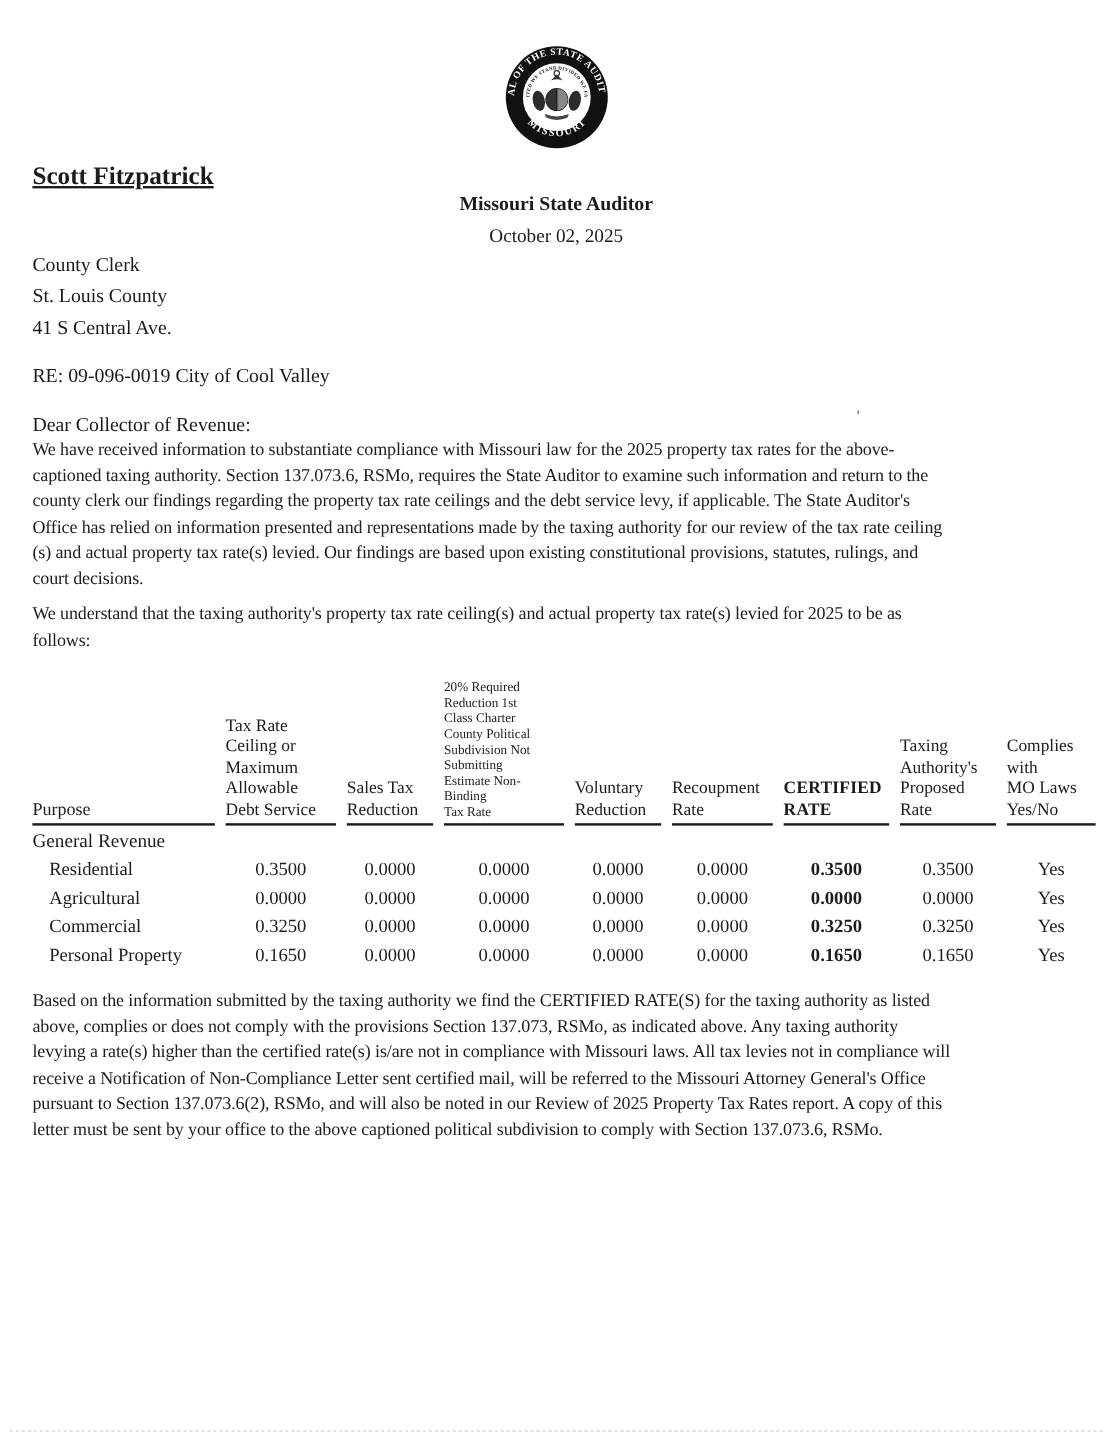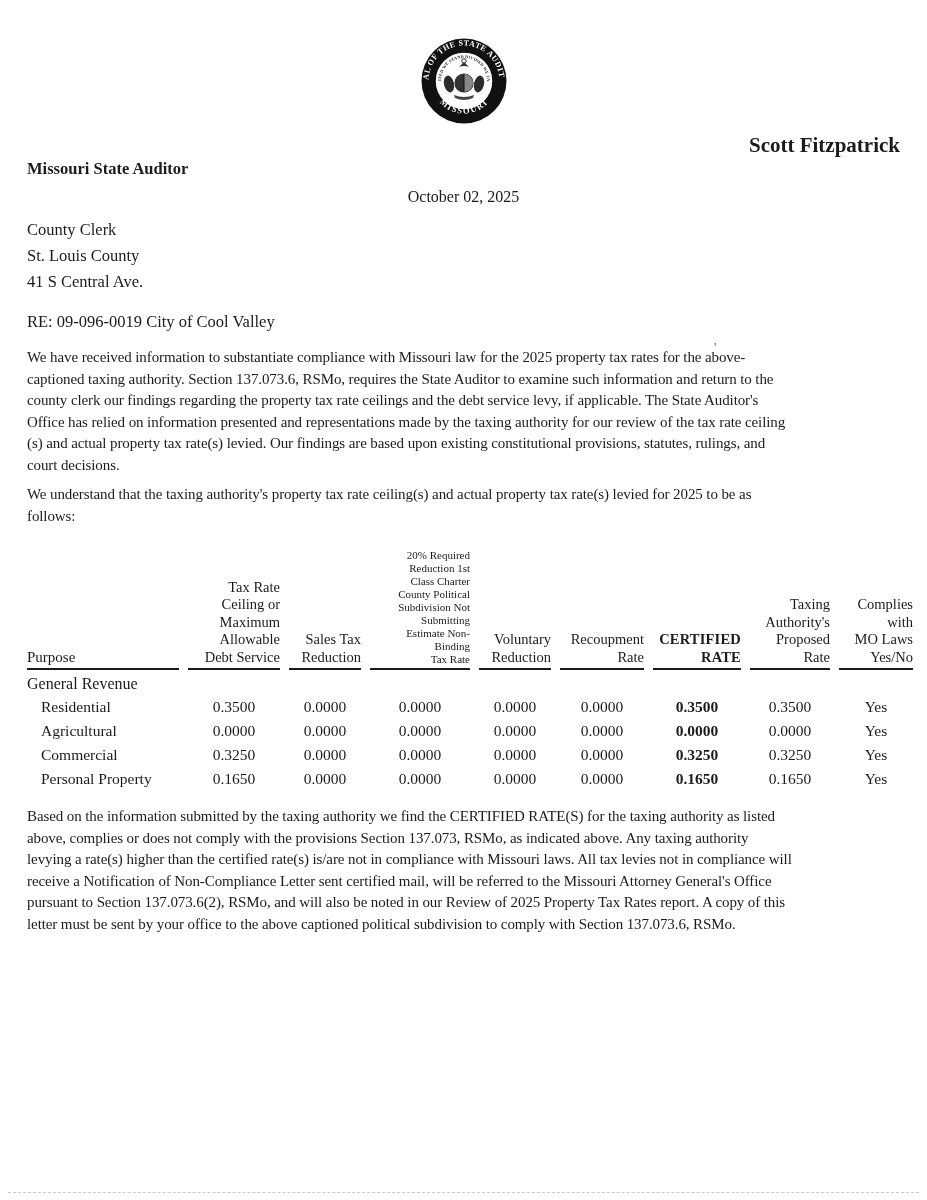--- a/index.html
+++ b/index.html
@@ -9,32 +9,32 @@
     font-family: "Liberation Serif", serif;
     color: #1b1b1b;
     overflow: hidden;
     position: relative;
   }
   .page { position: relative; width: 927px; height: 1200px; padding: 0 27px; }
 
   
   .seal-wrap { margin-top: 36px; text-align: center; }
   .seal-wrap svg { display: inline-block; }
-  .lh-name   { margin-top: 2px;  text-align: right; font-weight: bold; font-size: 21px; line-height: 26px; }
-  .lh-title  { margin-top: 0px;  font-weight: bold; font-size: 16.5px; line-height: 21px; }
+  .lh-name   { margin-top: 2px;  text-align: left; font-weight: bold; font-size: 21px; line-height: 26px; text-decoration: underline; }
+  .lh-title  { margin-top: 0px;  text-align: center; font-weight: bold; font-size: 16.5px; line-height: 21px; }
 
   .cert-title { margin-top: 30px; text-align: center; font-size: 16.5px; letter-spacing: 0.6px; line-height: 20px; }
   .cert-date  { margin-top: 7px;  text-align: center; font-size: 16px;   line-height: 21px; }
 
-  .recipient  { margin-top: 10px; font-size: 16.5px; line-height: 26px; }
+  .recipient  { margin-top: 0; font-size: 16.5px; line-height: 26px; }
   .re-line    { margin-top: 16px; font-size: 16.5px; line-height: 21px; }
   .salutation { margin-top: 20px; font-size: 16.5px; line-height: 21px; }
 
   .body-par {
-    margin-top: 15px;
+    margin-top: 1px;
     font-size: 15px;
     line-height: 21.5px;
     letter-spacing: -0.1px;
     white-space: pre-line;
     width: 878px;
   }
   .body-par.p2 { margin-top: 8px; }
   .body-par.p3 { margin-top: 16px; }
 
   
@@ -44,21 +44,21 @@
     border-collapse: separate;
     border-spacing: 9px 0;
     table-layout: fixed;
     margin-left: -9px; 
   }
   table.rates th {
     vertical-align: bottom;
     font-weight: normal;
     font-size: 14.5px;
     line-height: 17.5px;
-    text-align: right;
+    text-align: left;
     white-space: pre-line;
     border-bottom: 2.5px solid #1a1a1a;
     padding-bottom: 2px;
   }
   table.rates th.col-purpose { text-align: left; font-size: 15px; }
   table.rates th.col-small   { font-size: 11px; line-height: 13px; }
   table.rates th.col-bold    { font-weight: bold; letter-spacing: 0.2px; }
   table.rates td {
     font-size: 15.5px;
     text-align: center;
@@ -130,20 +130,21 @@
 
   <div class="cert-date">October 02, 2025</div>
 
   <div class="recipient">
     <div>County Clerk</div>
     <div>St. Louis County</div>
     <div>41 S Central Ave.</div>
   </div>
 
   <div class="re-line">RE: 09-096-0019 City of Cool Valley</div>
+  <div class="salutation">Dear Collector of Revenue:</div>
 
   <div class="body-par p1">We have received information to substantiate compliance with Missouri law for the 2025 property tax rates for the above-
 captioned taxing authority. Section 137.073.6, RSMo, requires the State Auditor to examine such information and return to the
 county clerk our findings regarding the property tax rate ceilings and the debt service levy, if applicable. The State Auditor's
 Office has relied on information presented and representations made by the taxing authority for our review of the tax rate ceiling
 (s) and actual property tax rate(s) levied. Our findings are based upon existing constitutional provisions, statutes, rulings, and
 court decisions.</div>
   <div class="body-par p2">We understand that the taxing authority's property tax rate ceiling(s) and actual property tax rate(s) levied for 2025 to be as
 follows:</div>
 

